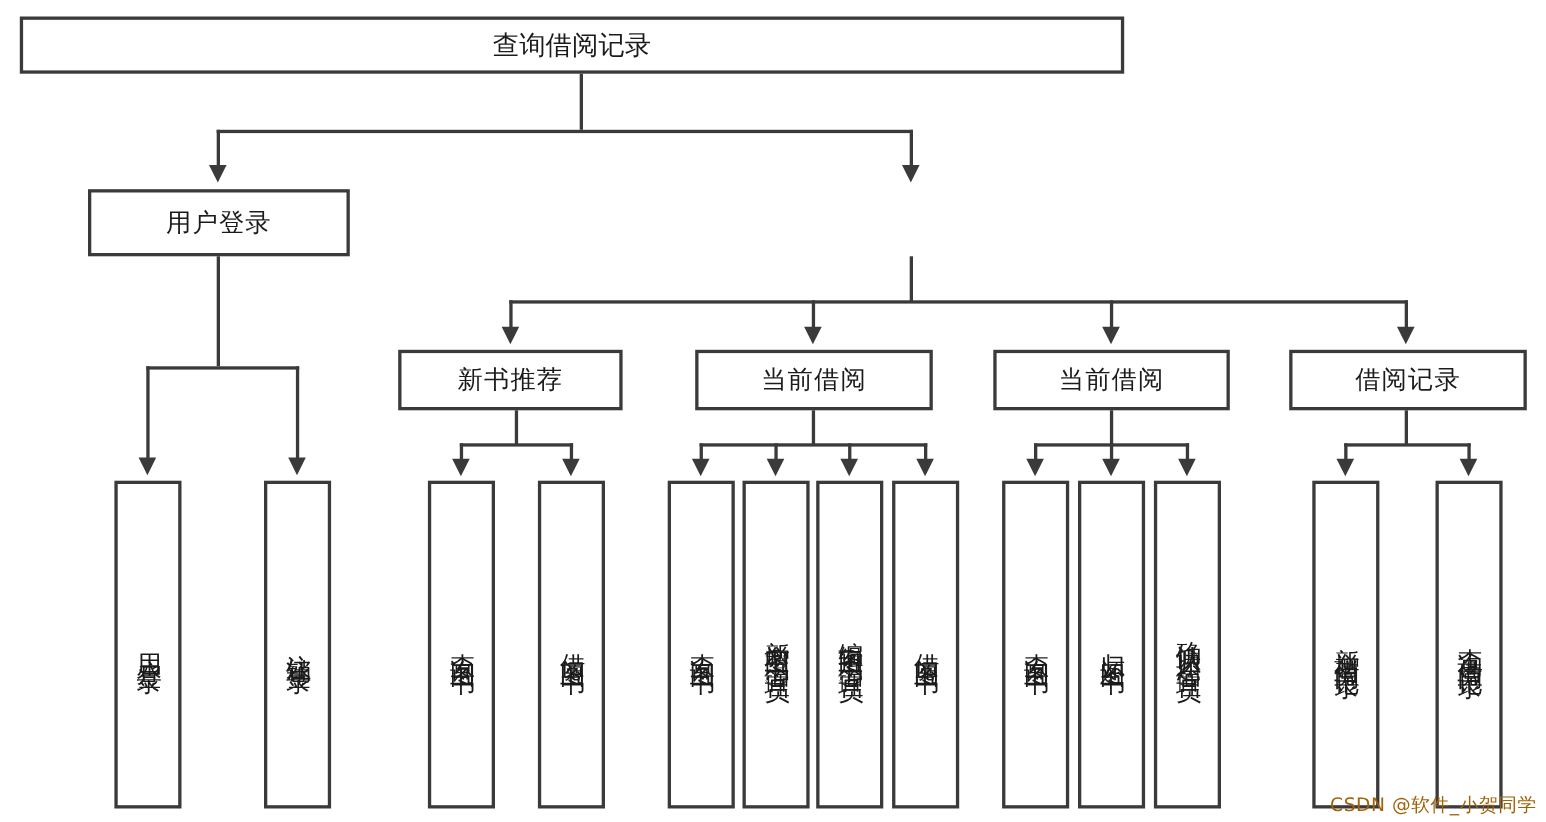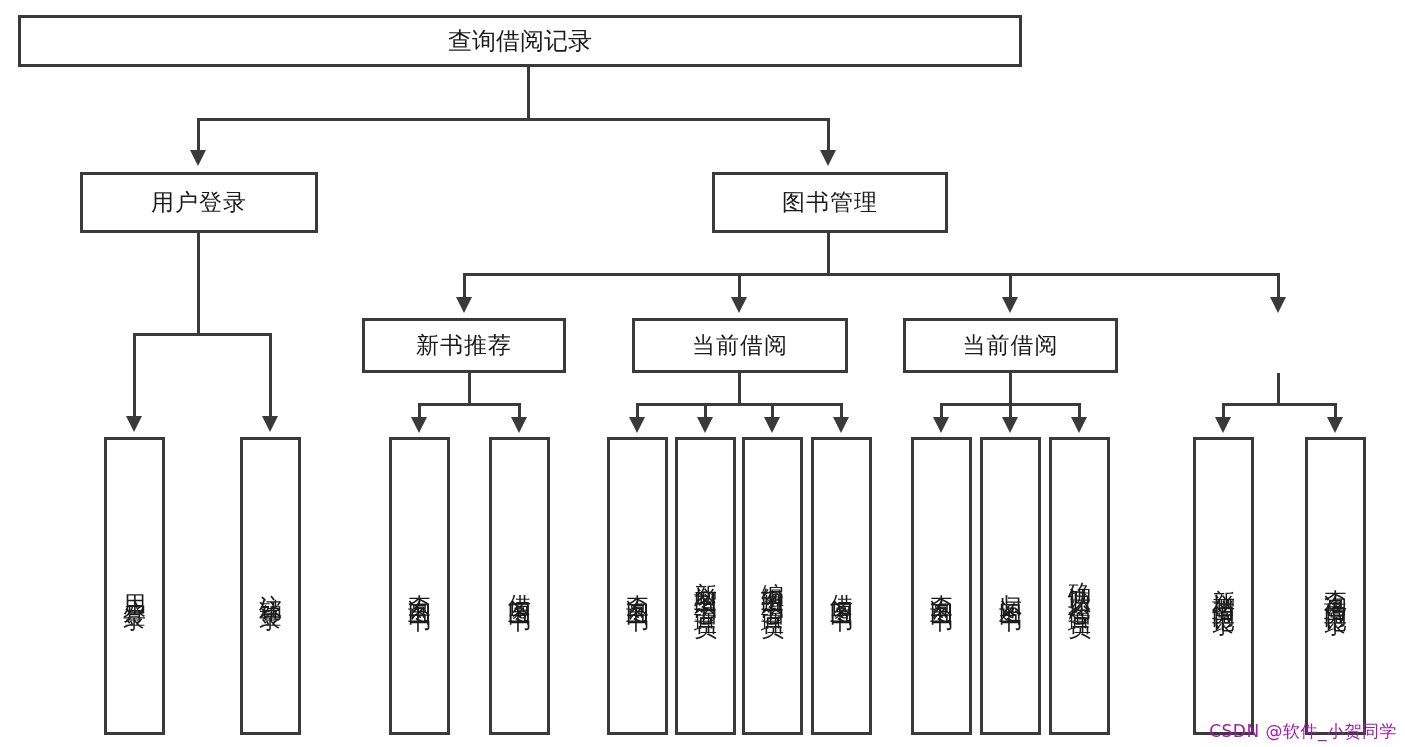--- a/index.html
+++ b/index.html
@@ -50,21 +50,21 @@
     border-left:8px solid transparent;
     border-right:8px solid transparent;
     border-top:16px solid #3a3a3a;
   }
 
   
   #watermark{
     position:absolute;
     right:8px;bottom:4px;
     font-size:17px;
-    color:#a21caf;
+    color:#a16207;
     letter-spacing:0.5px;
     white-space:nowrap;
     pointer-events:none;
   }
 </style>
 </head>
 <body>
 
 <div id="canvas">
 
@@ -74,23 +74,20 @@
 
   <div class="ln vln" style="left:527px;top:67px;width:3px;height:51px;"></div>
   <div class="ln hln" style="left:197px;top:118px;width:633px;height:3px;"></div>
   <div class="ln vln" style="left:197px;top:118px;width:3px;height:34px;"></div>
   <div class="arrow" style="left:190px;top:150px;"></div>
   <div class="ln vln" style="left:827px;top:118px;width:3px;height:34px;"></div>
   <div class="arrow" style="left:820px;top:150px;"></div>
 
   <div class="node h" style="left:80px;top:172px;width:238px;height:61px;">
     <span>用户登录</span>
-  </div>
-  <div class="node h" style="left:712px;top:172px;width:236px;height:61px;">
-    <span>图书管理</span>
   </div>
 
   <div class="ln vln" style="left:197px;top:233px;width:3px;height:100px;"></div>
   <div class="ln hln" style="left:133px;top:333px;width:139px;height:3px;"></div>
   <div class="ln vln" style="left:133px;top:333px;width:3px;height:85px;"></div>
   <div class="arrow" style="left:126px;top:416px;"></div>
   <div class="ln vln" style="left:269px;top:333px;width:3px;height:85px;"></div>
   <div class="arrow" style="left:262px;top:416px;"></div>
 
   <div class="ln vln" style="left:827px;top:233px;width:3px;height:42px;"></div>
@@ -105,20 +102,23 @@
   <div class="arrow" style="left:1270px;top:297px;"></div>
 
   <div class="node h" style="left:362px;top:318px;width:204px;height:55px;">
     <span>新书推荐</span>
   </div>
   <div class="node h" style="left:632px;top:318px;width:216px;height:55px;">
     <span>当前借阅</span>
   </div>
   <div class="node h" style="left:903px;top:318px;width:215px;height:55px;">
     <span>当前借阅</span>
+  </div>
+  <div class="node h" style="left:1172px;top:318px;width:216px;height:55px;">
+    <span>借阅记录</span>
   </div>
 
   <div class="ln vln" style="left:468px;top:373px;width:3px;height:32px;"></div>
   <div class="ln hln" style="left:418px;top:403px;width:103px;height:3px;"></div>
   <div class="ln vln" style="left:418px;top:403px;width:3px;height:16px;"></div>
   <div class="arrow" style="left:411px;top:417px;"></div>
   <div class="ln vln" style="left:518px;top:403px;width:3px;height:16px;"></div>
   <div class="arrow" style="left:511px;top:417px;"></div>
 
   <div class="ln vln" style="left:738px;top:373px;width:3px;height:32px;"></div>

